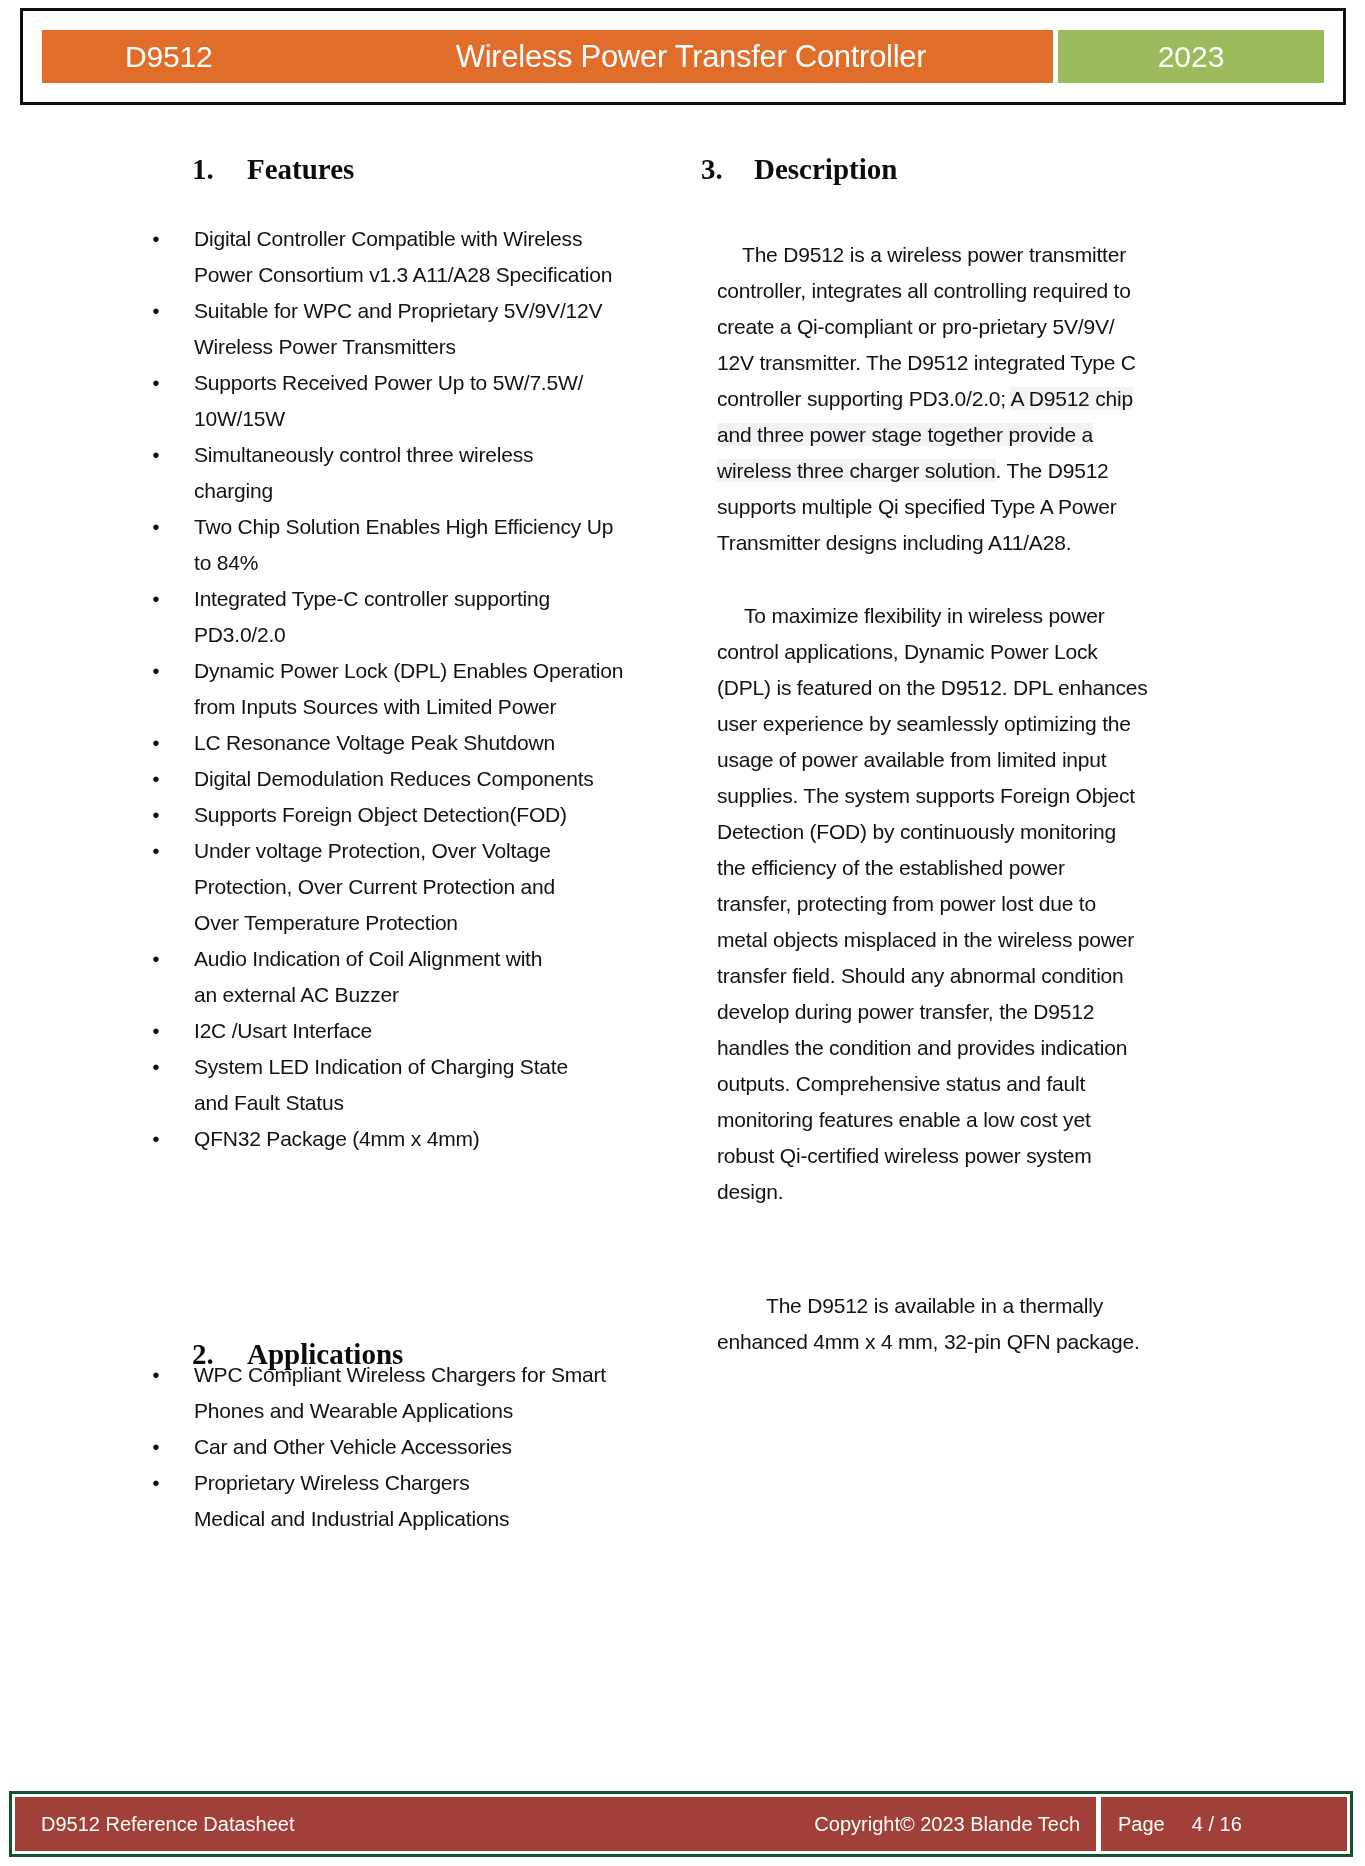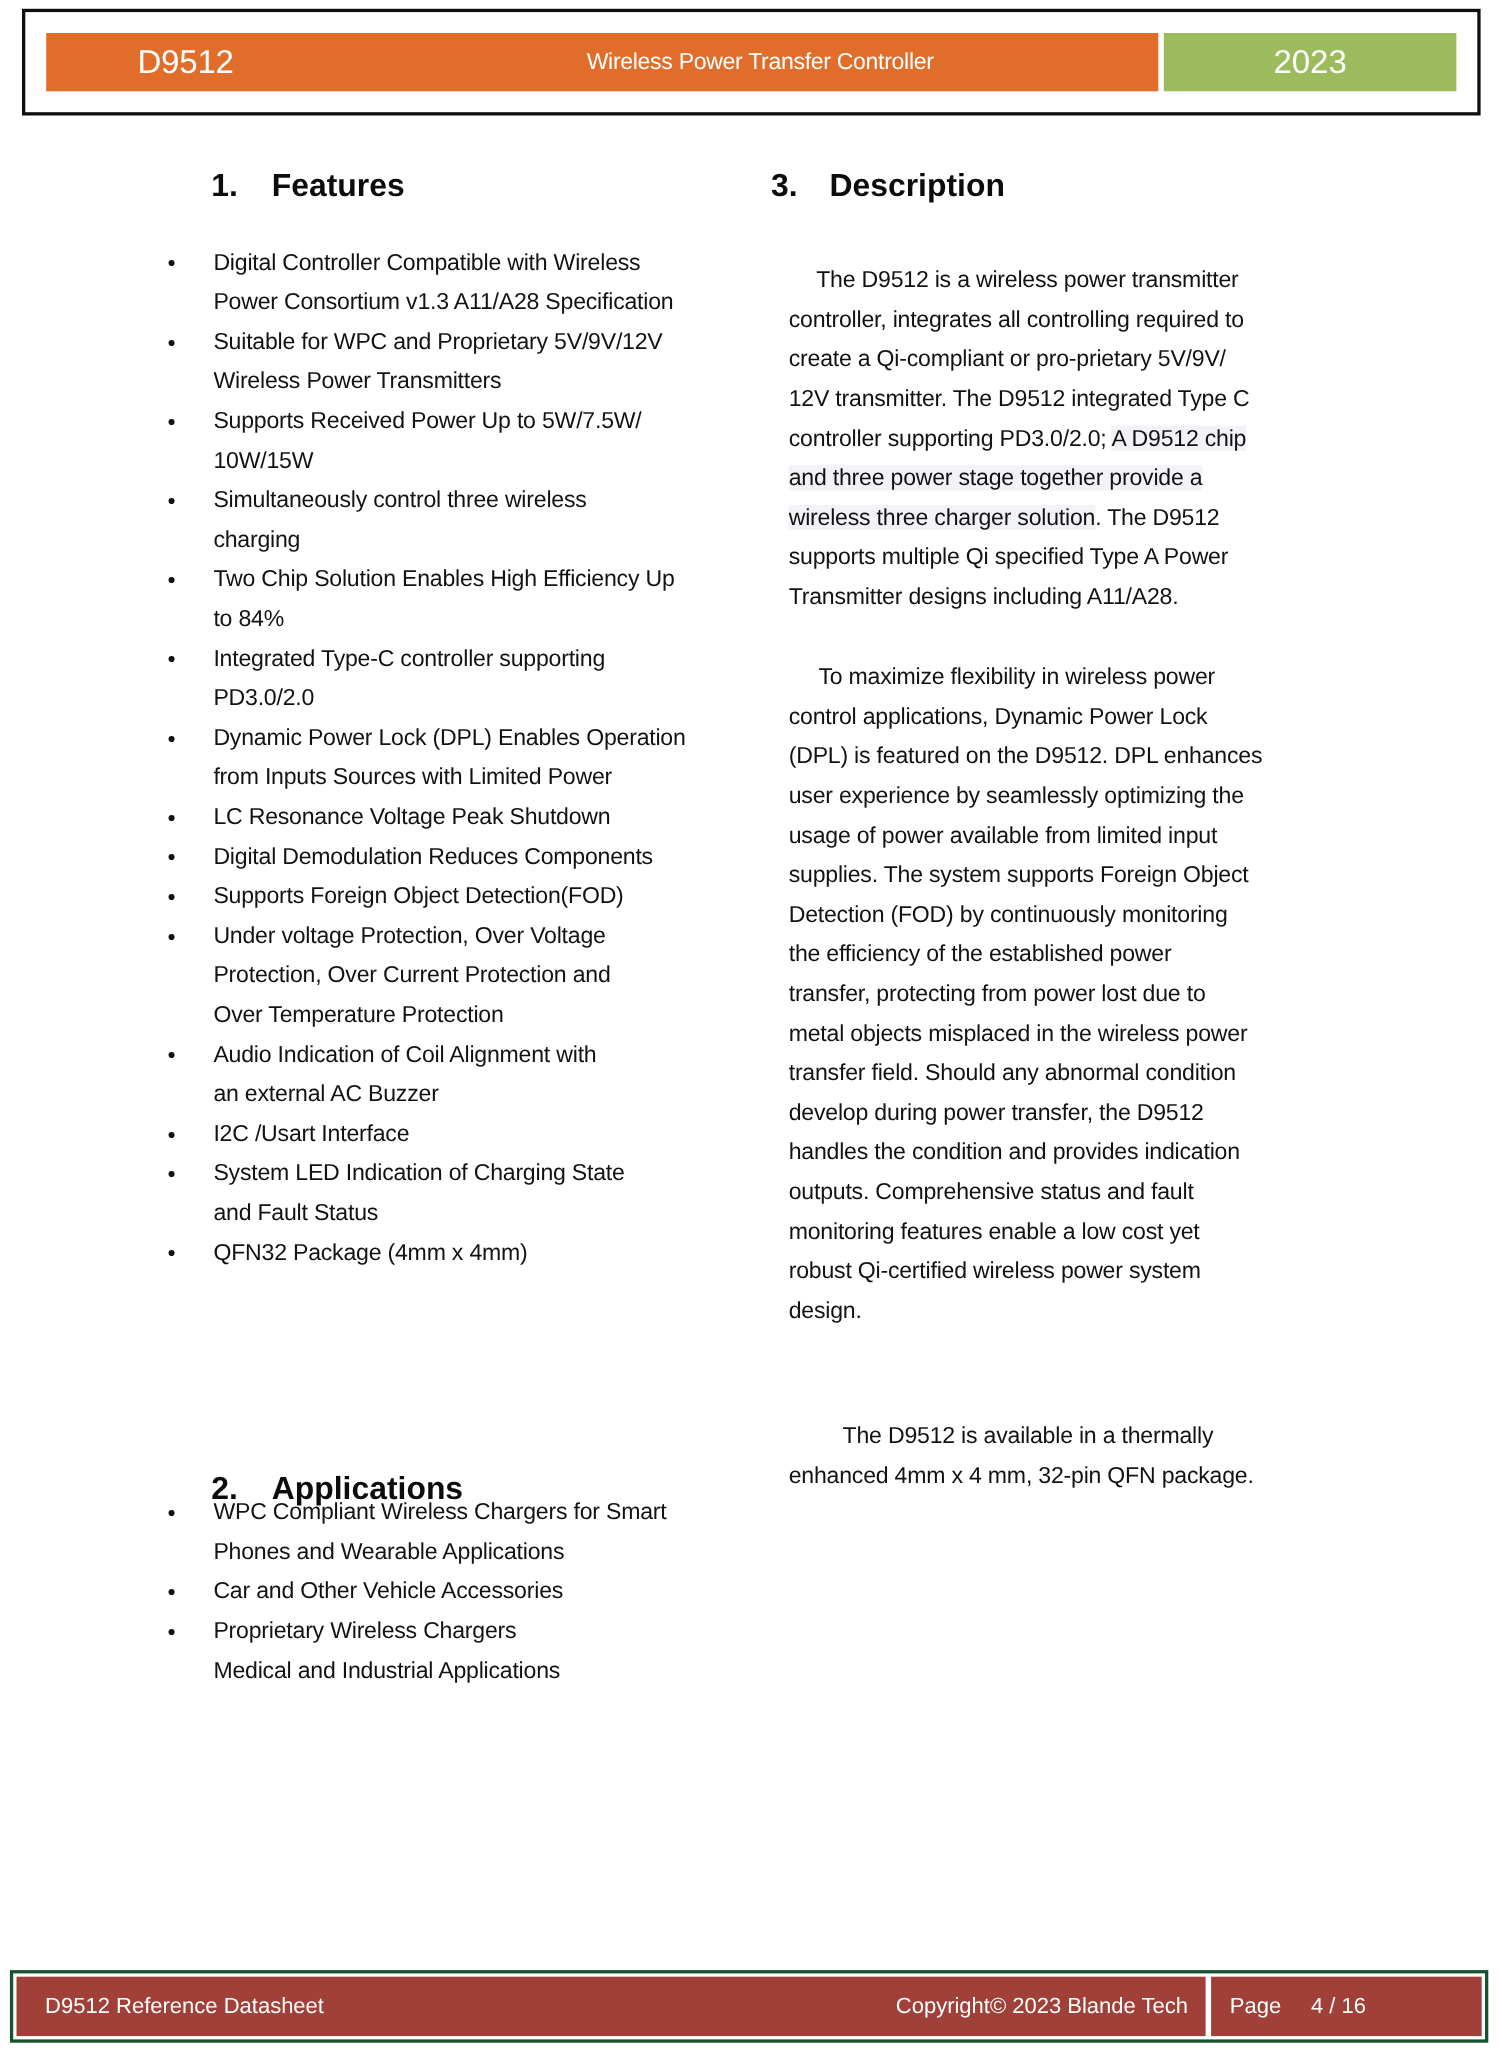--- a/index.html
+++ b/index.html
@@ -28,33 +28,33 @@
   }
   .header-part{
     color:#fff;font-size:30px;
     padding-left:83px;
     letter-spacing:-0.2px;
   }
   .header-title{
     position:absolute;left:0;top:0;
     width:1336px;height:91px;
     display:flex;align-items:center;justify-content:center;
-    color:#fff;font-size:21px;letter-spacing:-0.3px;
+    color:#fff;font-size:31px;letter-spacing:-0.3px;
     pointer-events:none;
   }
   .header-green{
     background:var(--green);
     width:266px;
     display:flex;align-items:center;justify-content:center;
     color:#fff;font-size:30px;
   }
   
   .heading{
     position:absolute;
-    font-family:Liberation Sans, sans-serif;
+    font-family:Liberation Serif, serif;
     font-weight:bold;font-size:29px;line-height:36px;
     color:#0c0c0c;
     white-space:nowrap;
   }
   .h-num{display:inline-block;width:55px;}
   .col-list{
     position:absolute;
     list-style:none;margin:0;padding:0;
     font-size:21px;line-height:36px;letter-spacing:-0.2px;
   }

